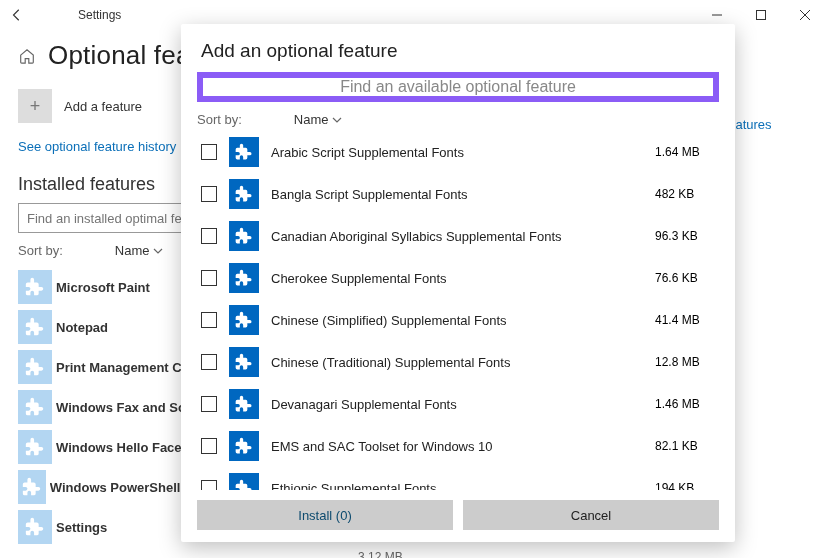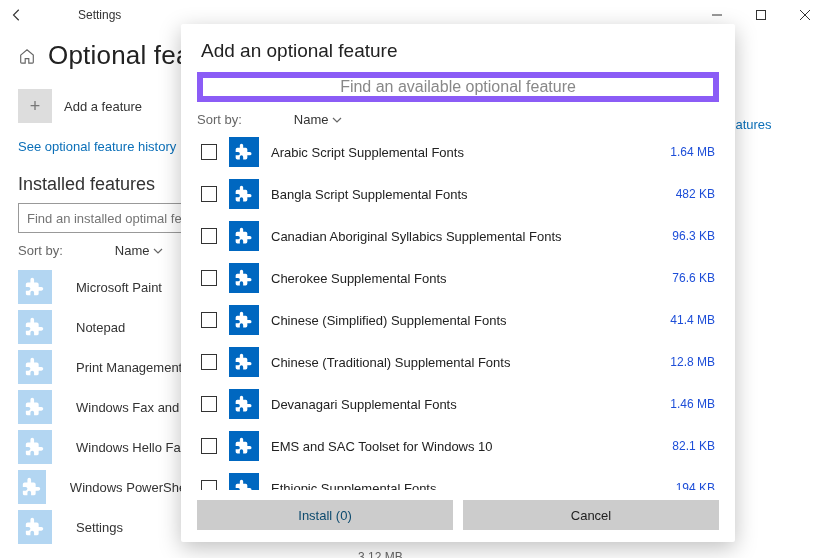--- a/index.html
+++ b/index.html
@@ -27,21 +27,21 @@
 
   .link { color: #0b6fb8; font-size: 13px; }
   .history-link { margin: 6px 0 20px; }
 
   .section-h { font-size: 18px; color: #333; font-weight: 400; margin: 10px 0 8px; }
 
   .inst-search { width: 280px; height: 30px; border: 1px solid #999; padding: 0 8px; color: #888; font-size: 13px; background: #fff; }
   .sortline { display:flex; align-items:center; gap:4px; color:#666; margin: 10px 0 6px; font-size:13px; }
   .sort-strong { color: #333; margin-left: 48px; }
 
-  .ifeature { display:flex; align-items:center; gap:24px; margin: 6px 0; }
+  .ifeature { display:flex; align-items:center; gap:4px; margin: 6px 0; font-weight: bold; }
   .puzzle-bg { width: 34px; height: 34px; background: #b3d6f2; display:flex; align-items:center; justify-content:center; }
   .puzzle-bg svg { width:22px; height:22px; fill:#fff; }
   .if-label { color:#333; font-size:13px; white-space: nowrap; overflow:hidden; }
   .inst-list { max-height: 340px; overflow:hidden; width: 310px; }
   .tail-size { color:#666; font-size:12px; margin-left: 6px; }
 
   .right-col { position: absolute; top: 66px; right: 22px; width: 170px; }
   .right-h { font-size: 13px; color:#333; margin-bottom: 6px; }
   .right-link { color:#0b6fb8; font-size:13px; margin-bottom: 18px; display:block; }
   .gethelp-row { display:flex; align-items:center; gap:6px; color:#0b6fb8; font-size:13px; }
@@ -54,21 +54,21 @@
   .search-ic { width:14px; height:14px; }
 
   .modal-sort { margin: 10px 0 4px; }
 
   .feat-list { flex: 1; overflow:hidden; position:relative; padding-right:4px; }
   .feat-row { display:flex; align-items:center; gap:12px; height:42px; }
   .cb { width:16px; height:16px; border:1.5px solid #333; background:#fff; flex:none; margin-left:4px; }
   .feat-ic { width:30px; height:30px; background:#0067c0; display:flex; align-items:center; justify-content:center; flex:none; }
   .feat-ic svg { width:20px; height:20px; fill:#fff; }
   .feat-name { flex:1; color:#222; font-size:13px; }
-  .feat-size { color:#1d4ed8; font-size:12px; min-width:60px; text-align:right; }
+  .feat-size { color:#000000; font-size:12px; min-width:60px; text-align:left; }
 
   .modal-actions { display:flex; gap:10px; margin-top:10px; }
   .mbtn { flex:1; height:30px; background:#ccc; color:#0c4a6e; display:flex; align-items:center; justify-content:center; font-size:13px; }
   .mbtn.cancel { color:#222; }
 
   .chev { width:10px; height:10px; }
 </style>
 </head>
 <body>
 

